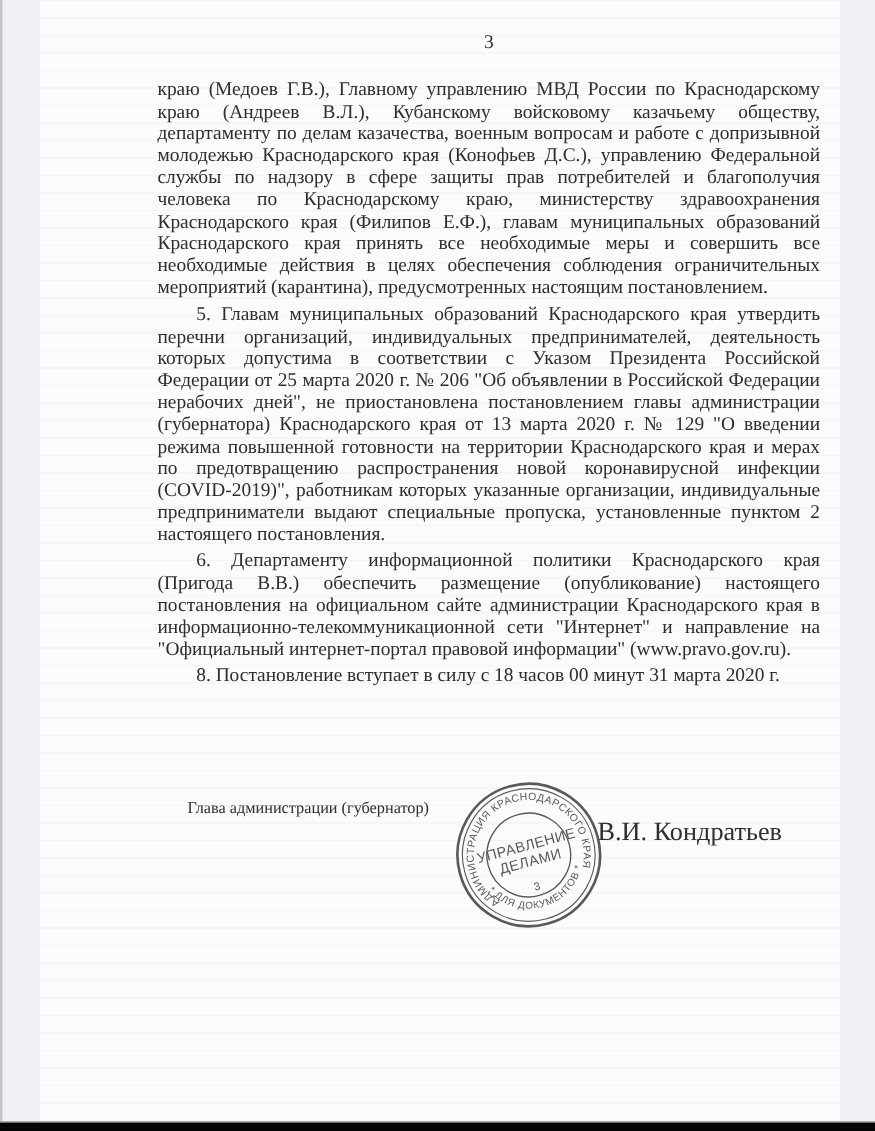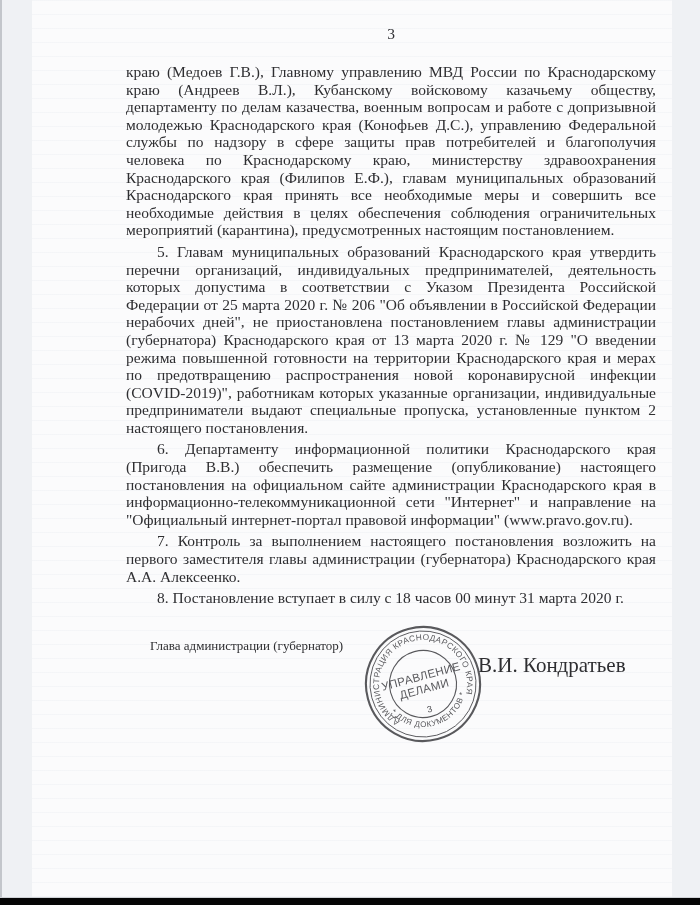--- a/index.html
+++ b/index.html
@@ -82,21 +82,20 @@
   <div class="margin-strip margin-right"></div>
 
   <div class="doc-page">
 
     <div class="page-number">3</div>
 
     <div class="doc-body">
       <p>краю (Медоев Г.В.), Главному управлению МВД России по Краснодарскому краю (Андреев В.Л.), Кубанскому войсковому казачьему обществу, департаменту по делам казачества, военным вопросам и работе с допризывной молодежью Краснодарского края (Конофьев Д.С.), управлению Федеральной службы по надзору в сфере защиты прав потребителей и благополучия человека по Краснодарскому краю, министерству здравоохранения Краснодарского края (Филипов Е.Ф.), главам муниципальных образований Краснодарского края принять все необходимые меры и совершить все необходимые действия в целях обеспечения соблюдения ограничительных мероприятий (карантина), предусмотренных настоящим постановлением.</p>
       <p>5. Главам муниципальных образований Краснодарского края утвердить перечни организаций, индивидуальных предпринимателей, деятельность которых допустима в соответствии с Указом Президента Российской Федерации от 25 марта 2020 г. № 206 "Об объявлении в Российской Федерации нерабочих дней", не приостановлена постановлением главы администрации (губернатора) Краснодарского края от 13 марта 2020 г. № 129 "О введении режима повышенной готовности на территории Краснодарского края и мерах по предотвращению распространения новой коронавирусной инфекции (COVID-2019)", работникам которых указанные организации, индивидуальные предприниматели выдают специальные пропуска, установленные пунктом 2 настоящего постановления.</p>
       <p>6. Департаменту информационной политики Краснодарского края (Пригода В.В.) обеспечить размещение (опубликование) настоящего постановления на официальном сайте администрации Краснодарского края в информационно-телекоммуникационной сети "Интернет" и направление на "Официальный интернет-портал правовой информации" (www.pravo.gov.ru).</p>
-      <p>7. Контроль за выполнением настоящего постановления возложить на первого заместителя главы администрации (губернатора) Краснодарского края А.А. Алексеенко.</p>
       <p>8. Постановление вступает в силу с 18 часов 00 минут 31 марта 2020 г.</p>
     </div>
 
     <div class="signature-title">
       <div>Глава администрации (губернатор)</div>
     </div>
 
     <div class="signature-name">В.И. Кондратьев</div>
 
     <svg class="stamp" viewBox="0 0 124 124" xmlns="http://www.w3.org/2000/svg">

